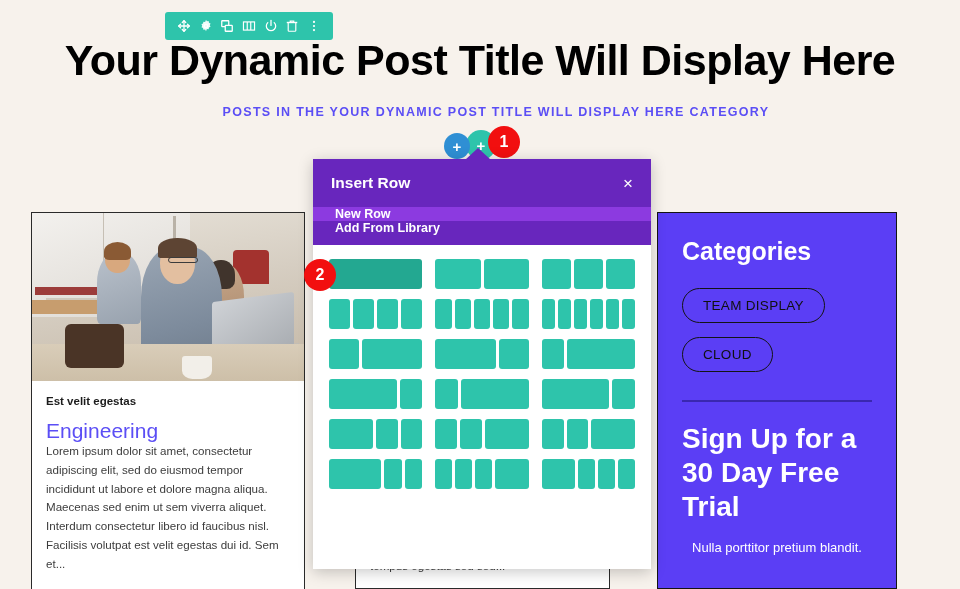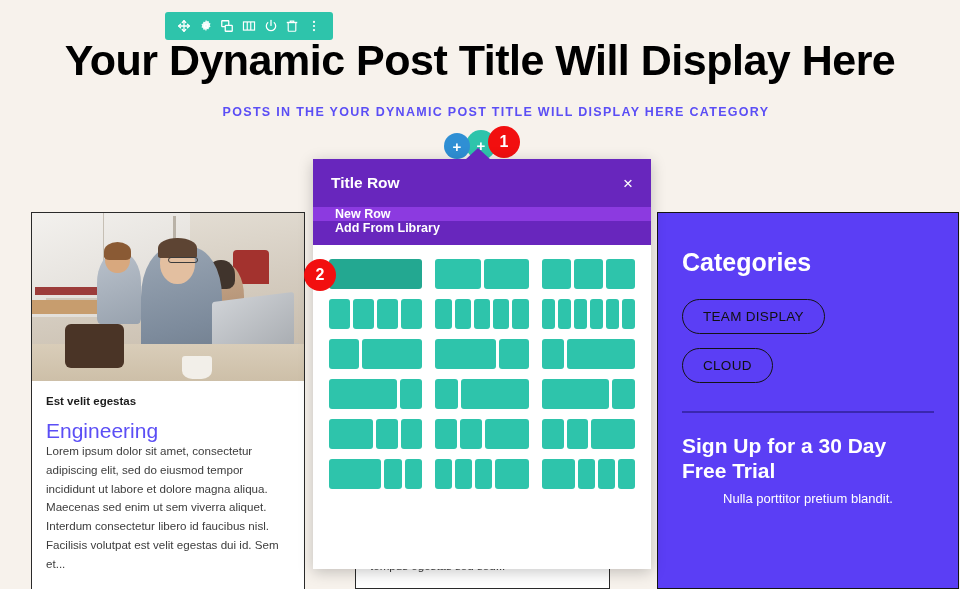--- a/index.html
+++ b/index.html
@@ -258,25 +258,25 @@
     bottom: 16px;
     font-size: 11.6px;
     color: #3c3c3c;
   }
 
   
   .sidebar {
     position: absolute;
     left: 657px;
     top: 212px;
-    width: 302px;
+    width: 240px;
     height: 377px;
     background: #5b3ef5;
     border: 1px solid #141414;
-    padding: 35px 24px;
+    padding: 24px 24px;
     z-index: 4;
     overflow: hidden;
   }
   .sidebar-title {
     font-size: 25px;
     font-weight: bold;
     color: #ffffff;
     margin-bottom: 22px;
   }
   .cat-pill {
@@ -290,25 +290,25 @@
     background: transparent;
     cursor: pointer;
     letter-spacing: 0.3px;
   }
   .sidebar-divider {
     height: 1.5px;
     background: #3a27b0;
     margin: 14px 0 20px 0;
   }
   .signup-title {
-    font-size: 21px;
+    font-size: 28px;
     font-weight: bold;
     color: #ffffff;
     line-height: 1.22;
-    margin-bottom: 7px;
+    margin-bottom: 16px;
   }
   .signup-sub {
     font-size: 13px;
     color: #ffffff;
     text-align: center;
   }
 
   
   .modal {
     position: absolute;
@@ -493,21 +493,21 @@
     <div><span class="cat-pill">CLOUD</span></div>
   </div>
   <div class="sidebar-divider"></div>
   <div class="signup-title">Sign Up for a 30 Day Free Trial</div>
   <div class="signup-sub">Nulla porttitor pretium blandit.</div>
 </div>
 
 <div class="modal">
   <div class="modal-arrow"></div>
   <div class="modal-header">
-    <span class="modal-title">Title Row</span>
+    <span class="modal-title">Insert Row</span>
     <span class="modal-close">×</span>
   </div>
   <div class="modal-tabs">
     <div class="modal-tab active">New Row</div>
     <div class="modal-tab">Add From Library</div>
   </div>
   <div class="layout-grid" id="layout-grid">
       <div class="layout-opt hovered">
         <div class="col" style="flex: 1 1 0%;"></div>
       </div>

